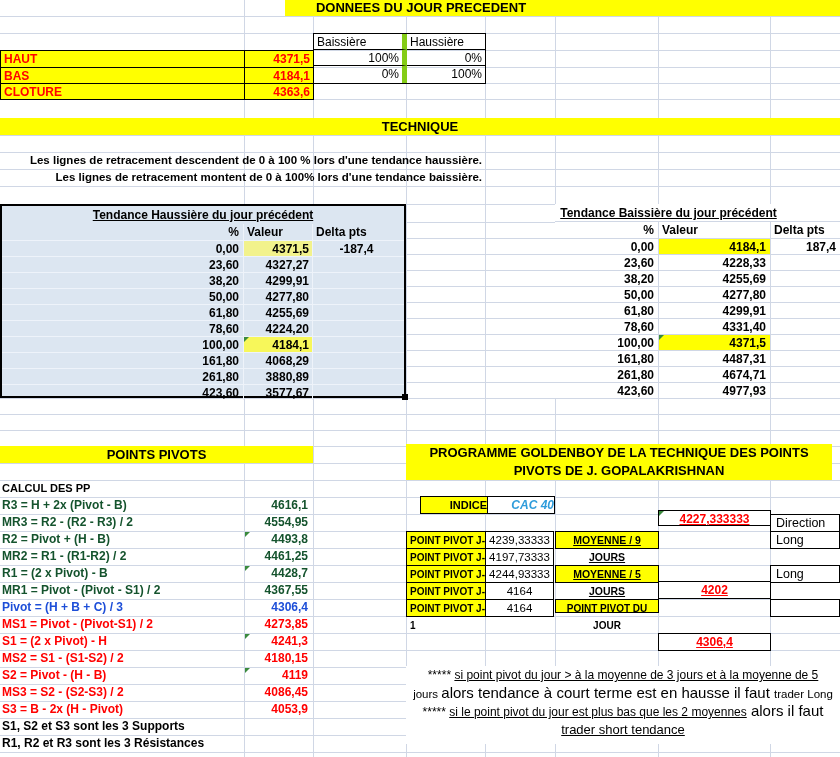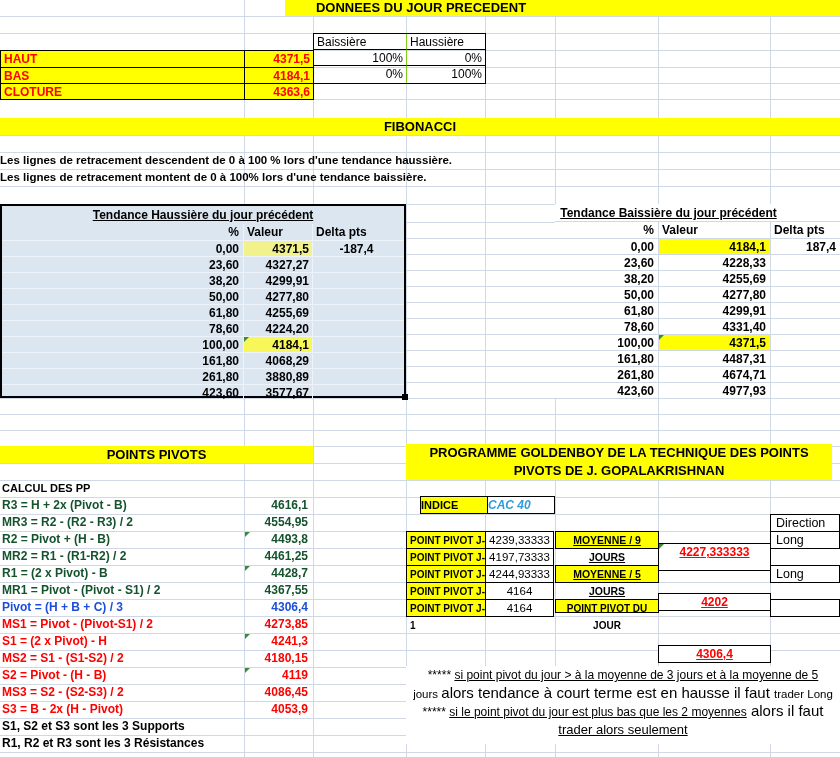--- a/index.html
+++ b/index.html
@@ -4,36 +4,36 @@
 <style>
   *{box-sizing:border-box;margin:0;padding:0}
   body{background:#fff}
   .sheet{position:relative;width:840px;height:757px;background:#fff;overflow:hidden;
          font-family:"Liberation Sans",sans-serif;color:#000;font-size:12px}
   .glh{position:absolute;left:0;width:840px;height:1px;background:#d0d7e5}
   .glv{position:absolute;top:0;height:757px;width:1px;background:#d0d7e5}
   .abs{position:absolute}
   .yellow{background:#ffff00}
   .bold{font-weight:bold}
-  .ctr{text-align:left}
+  .ctr{text-align:right}
   .u{text-decoration:underline}
   .c-blue{color:#14532d}
   .c-red{color:#ff0000}
   .c-black{color:#1d4ed8}
   .bar{font-weight:bold;font-size:13px;line-height:17px;text-align:center}
   
   .prevrow{position:absolute;left:0;width:314px;height:18px;display:flex}
   .prevrow .lab{width:245px;background:#ffff00;border:1px solid #000;color:#f00;
                 font-weight:bold;line-height:16px;padding-left:3px}
   .prevrow .val{width:69px;background:#ffff00;border:1px solid #000;border-left:none;color:#f00;
                 font-weight:bold;line-height:16px;text-align:right;padding-right:3px}
   
   #trend{left:313px;top:33px;width:173px;height:51px;border:1px solid #000;display:grid;
          grid-template-columns:93px 1fr;grid-template-rows:16px 16px 1fr}
-  #trend .tc{border-right:1px solid #84cc16;border-bottom:1px solid #000;line-height:16px;padding:0 3px}
+  #trend .tc{border-right:5px solid #84cc16;border-bottom:1px solid #000;line-height:16px;padding:0 3px}
   #trend .tc.last{border-right:none}
   #trend .tc.bot{border-bottom:none}
   #trend .num{text-align:right}
   
   .fib-title{font-weight:bold;text-decoration:underline;text-align:center;line-height:18px;height:18px}
   .fib-head,.fib-row{display:flex;height:16px;line-height:16px}
   .fib-head{font-weight:bold}
   #fibL{left:0;top:204px;width:406px;height:194px;background:#dce6f1;border:2px solid #000}
   #fibL .c1{width:242px;text-align:right;padding-right:4px;border-right:1px solid #eef3fa}
   #fibL .c2{width:69px;text-align:right;padding-right:3px;border-right:1px solid #eef3fa;position:relative}
@@ -152,21 +152,21 @@
   </div>
   <div class="prevrow" style="top:67px;height:17px">
     <div class="lab">BAS</div>
     <div class="val">4184,1</div>
   </div>
   <div class="prevrow" style="top:83px;height:17px">
     <div class="lab">CLOTURE</div>
     <div class="val">4363,6</div>
   </div>
 
-  <div class="abs yellow bar" style="left:0;top:118px;width:840px;height:17px">FIBONACCI</div>
+  <div class="abs yellow bar" style="left:0;top:118px;width:840px;height:17px">TECHNIQUE</div>
 
   <div class="abs bold ctr" style="left:0;top:152px;width:482px;height:17px;line-height:17px;font-size:11.5px">Les lignes de retracement descendent de 0 à 100 % lors d'une tendance haussière.</div>
   <div class="abs bold ctr" style="left:0;top:169px;width:482px;height:17px;line-height:17px;font-size:11.5px">Les lignes de retracement montent de 0 à 100% lors d'une tendance baissière.</div>
 
   <div class="abs" id="fibL">
     <div class="fib-title">Tendance Haussière du jour précédent</div>
     <div class="fib-head">
       <span class="c1">%</span>
       <span class="c2">Valeur</span>
       <span class="c3" style="text-align:left;padding-left:3px">Delta pts</span>
@@ -370,31 +370,31 @@
   <div class="gb-cell gb-yel jlab" style="left:406px;top:548px;width:80px;height:18px">POINT PIVOT J-4</div>
   <div class="gb-cell jval" style="left:485px;top:548px;width:69px;height:18px">4197,73333</div>
   <div class="gb-cell gb-yel jlab" style="left:406px;top:565px;width:80px;height:18px">POINT PIVOT J-3</div>
   <div class="gb-cell jval" style="left:485px;top:565px;width:69px;height:18px">4244,93333</div>
   <div class="gb-cell gb-yel jlab" style="left:406px;top:582px;width:80px;height:18px">POINT PIVOT J-2</div>
   <div class="gb-cell jval" style="left:485px;top:582px;width:69px;height:18px">4164</div>
   <div class="gb-cell gb-yel jlab" style="left:406px;top:599px;width:80px;height:18px">POINT PIVOT J-1</div>
   <div class="gb-cell jval" style="left:485px;top:599px;width:69px;height:18px">4164</div>
 
   <div class="gb-cell gb-yel moy" style="left:555px;top:531px;width:104px;height:18px">MOYENNE / 9 JOURS</div>
-  <div class="gb-cell moyval" style="left:658px;top:543px;width:113px;height:28px"><i class="flag"></i><span>4227,333333</span></div>
+  <div class="gb-cell moyval" style="left:658px;top:510px;width:113px;height:16px"><i class="flag"></i><span>4227,333333</span></div>
   <div class="gb-cell plain" style="left:770px;top:531px;width:70px;height:18px">Long</div>
 
   <div class="gb-cell gb-yel moy" style="left:555px;top:565px;width:104px;height:18px">MOYENNE / 5 JOURS</div>
   <div class="gb-cell moyval" style="left:658px;top:565px;width:113px;height:18px"><span>4202</span></div>
   <div class="gb-cell plain" style="left:770px;top:565px;width:70px;height:18px">Long</div>
 
   <div class="gb-cell gb-yel" style="left:555px;top:599px;width:104px;height:14px;font-size:10px;text-align:center;line-height:17px">POINT PIVOT DU JOUR</div>
   <div class="gb-cell moyval" style="left:658px;top:599px;width:113px;height:18px"><span>4306,4</span></div>
   <div class="gb-cell" style="left:770px;top:599px;width:70px;height:18px"></div>
 
   <div class="abs" id="notes">
     <div class="nline" style="top:1px"><span class="n-md">***** </span><span class="n-md u">si point pivot du jour &gt; à la moyenne de 3 jours et à la moyenne de 5</span></div>
     <div class="nline" style="top:18px"><span class="n-sm">jours </span><span class="n-big">alors tendance à court terme est en hausse il faut </span><span class="n-sm">trader Long</span></div>
     <div class="nline" style="top:36px"><span class="n-md">***** </span><span class="n-md u">si le point pivot du jour est plus bas que les 2 moyennes</span><span class="n-big"> alors il faut</span></div>
-    <div class="nline" style="top:55px"><span class="n-md u" style="font-size:13px">trader alors seulement</span></div>
+    <div class="nline" style="top:55px"><span class="n-md u" style="font-size:13px">trader short tendance</span></div>
   </div>
 
 </div>
 
 </body></html>

